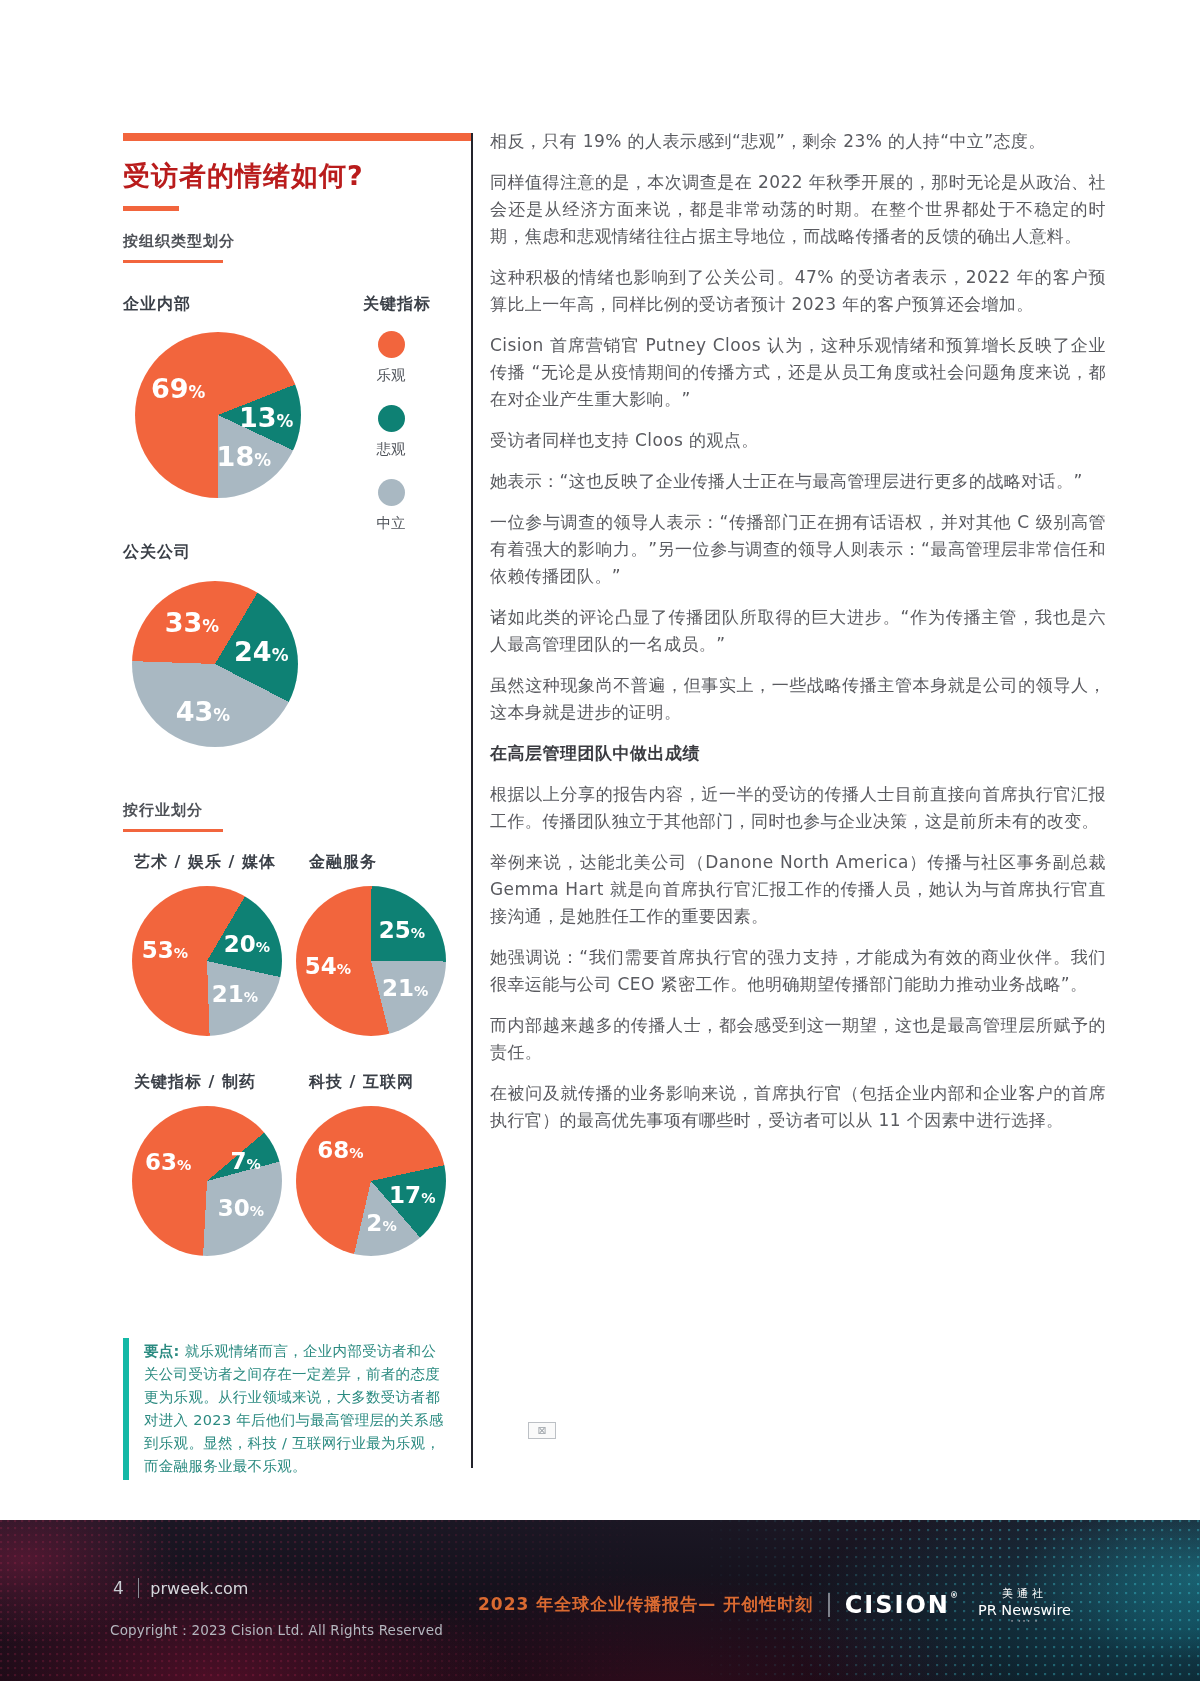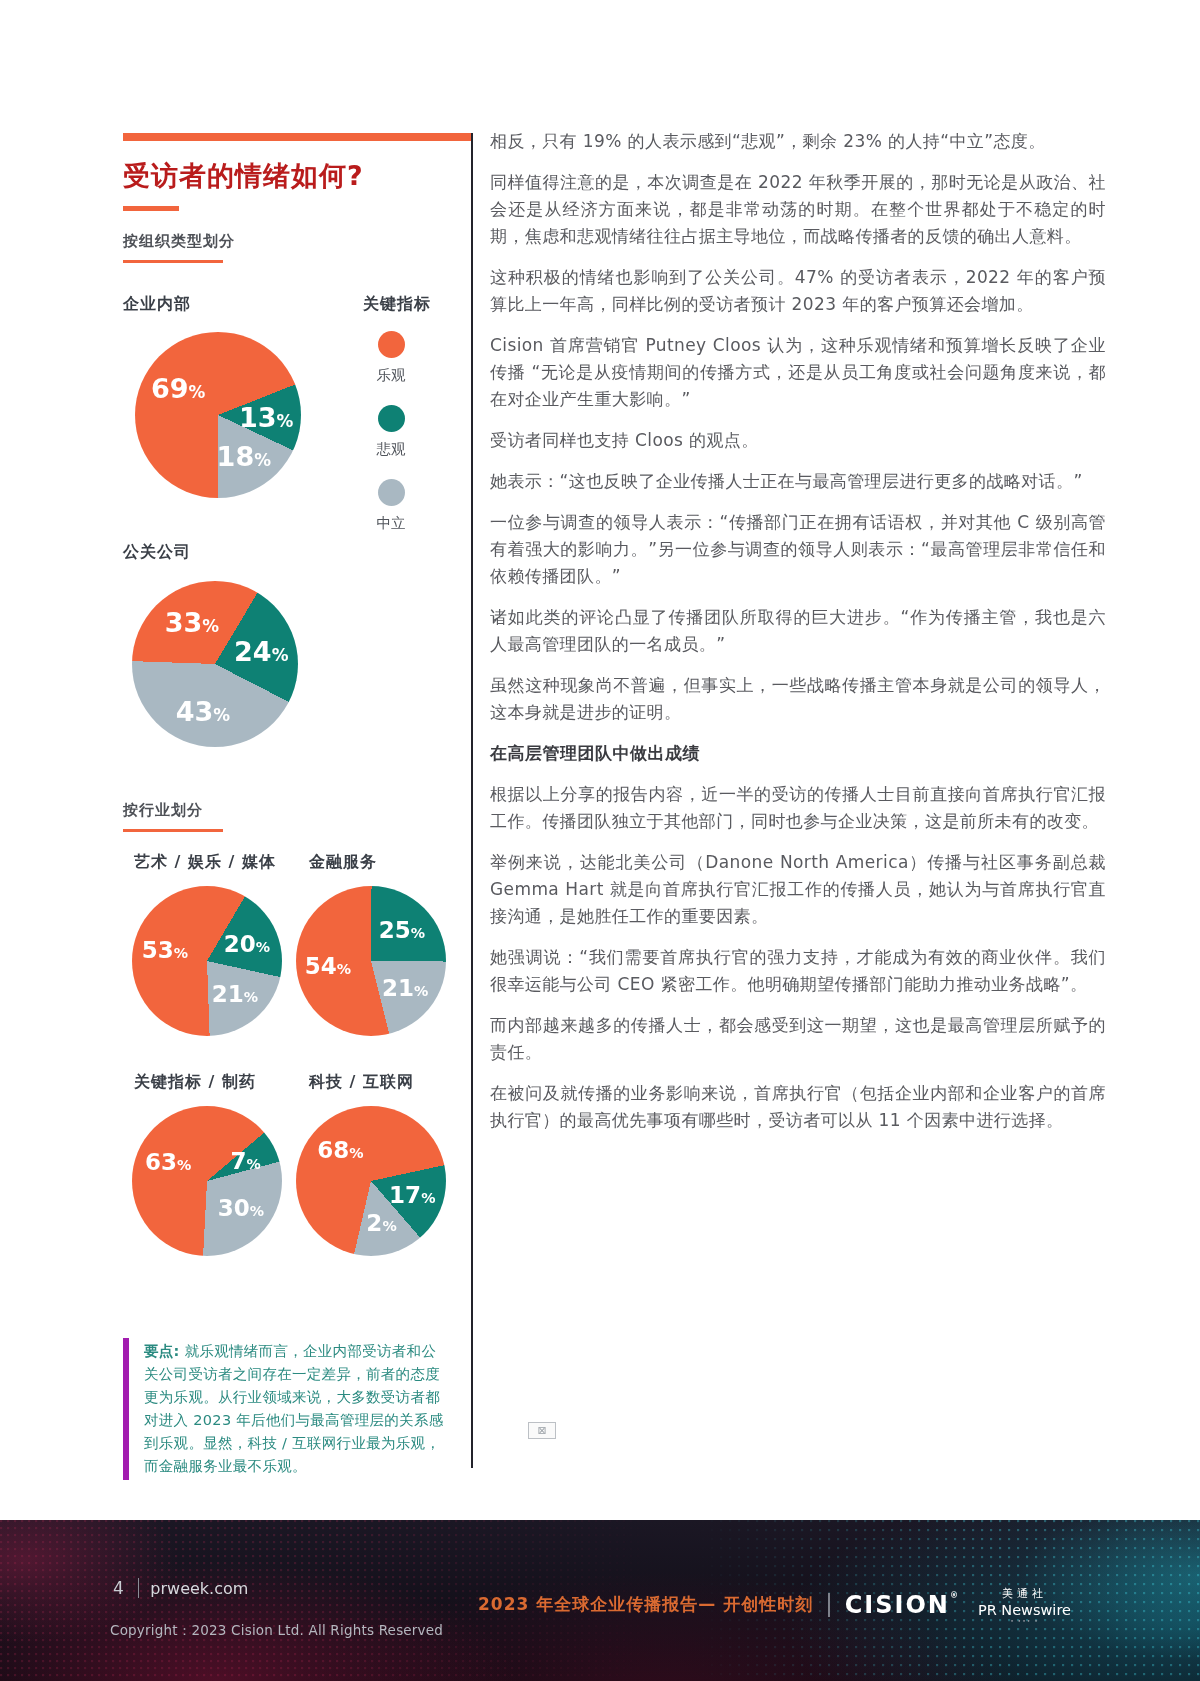--- a/index.html
+++ b/index.html
@@ -40,21 +40,21 @@
   .pr-block .pie-title { margin-top:44px; }
   .pr-block .pie { margin-top:18px; margin-left:9px; }
 
   .kicker2 { margin-top:54px; }
   .grid { margin-top:20px; margin-left:9px; display:grid; grid-template-columns:164px 164px; }
   .cell .pie-title { margin-left:2px; white-space:nowrap; }
   .cell:nth-child(even) .pie-title { margin-left:13px; }
   .cell .pie { margin-top:13px; }
   .cell.row2 { margin-top:36px; }
 
-  .callout { margin-top:82px; width:322px; border-left:6px solid #a21caf; padding:2px 0 2px 15px; }
+  .callout { margin-top:82px; width:322px; border-left:6px solid #14b8a6; padding:2px 0 2px 15px; }
   .callout-text { font-size:14.5px; line-height:23px; color:#2A8A80; letter-spacing:0.3px; }
   .callout-text b { font-weight:bold; }
 
   
   .v-divider { position:absolute; left:471px; top:133px; width:2px; height:1335px; background:#23232B; }
 
   
   .right { position:absolute; left:490px; top:128px; width:616px; }
   .right p { font-size:17px; line-height:27px; color:#595A5F; letter-spacing:0.4px; margin-bottom:14px; text-align:justify; }
   .right h2 { font-size:17px; line-height:27px; color:#3A3B40; font-weight:bold; margin:4px 0 14px 0; letter-spacing:0.5px; }

